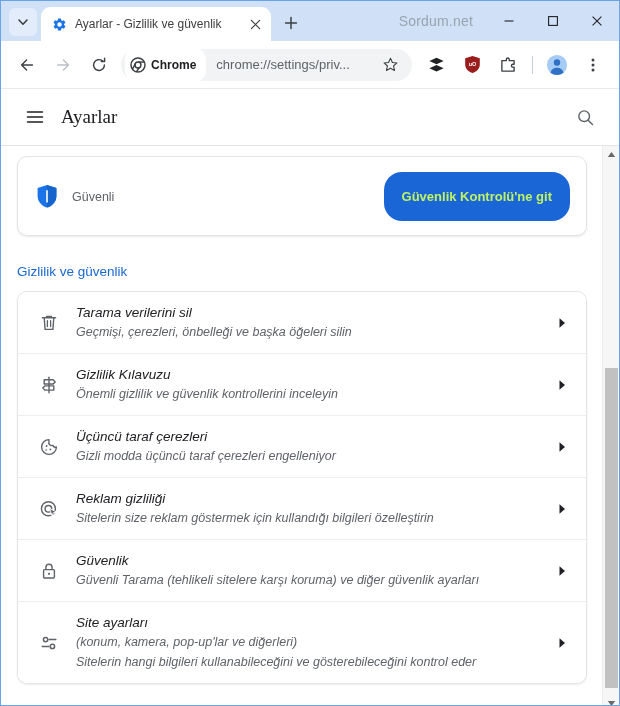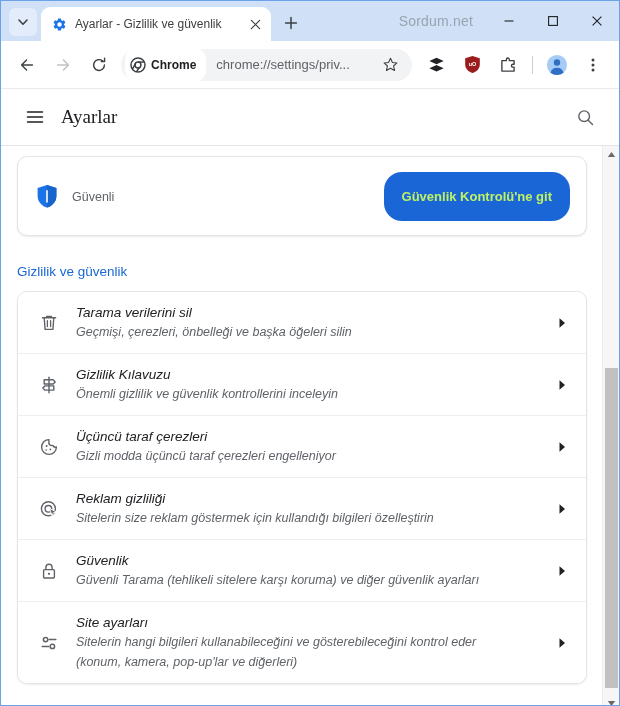--- a/index.html
+++ b/index.html
@@ -602,22 +602,22 @@
           <span class="row-icon">
             <svg width="20" height="20" viewBox="0 0 20 20">
               <path d="M10.2 6.6 H16.8" stroke="#5f6368" stroke-width="1.5" stroke-linecap="round"></path>
               <circle cx="6.6" cy="6.6" r="2.2" fill="none" stroke="#5f6368" stroke-width="1.5"></circle>
               <path d="M3.2 13.4 H9.8" stroke="#5f6368" stroke-width="1.5" stroke-linecap="round"></path>
               <circle cx="13.4" cy="13.4" r="2.2" fill="none" stroke="#5f6368" stroke-width="1.5"></circle>
             </svg>
           </span>
           <span class="row-text">
             <div class="row-title">Site ayarları</div>
+            <div class="row-desc">(konum, kamera, pop-up'lar ve diğerleri)</div>
             <div class="row-desc">Sitelerin hangi bilgileri kullanabileceğini ve gösterebileceğini kontrol eder</div>
-            <div class="row-desc">(konum, kamera, pop-up'lar ve diğerleri)</div>
           </span>
           <span class="row-chevron">
             <svg width="10" height="12" viewBox="0 0 10 12">
                 <path d="M2.5 1.2 L8 6 L2.5 10.8 Z" fill="#202124"></path>
               </svg>
           </span>
         </div>
 
       </div>
     </div>

